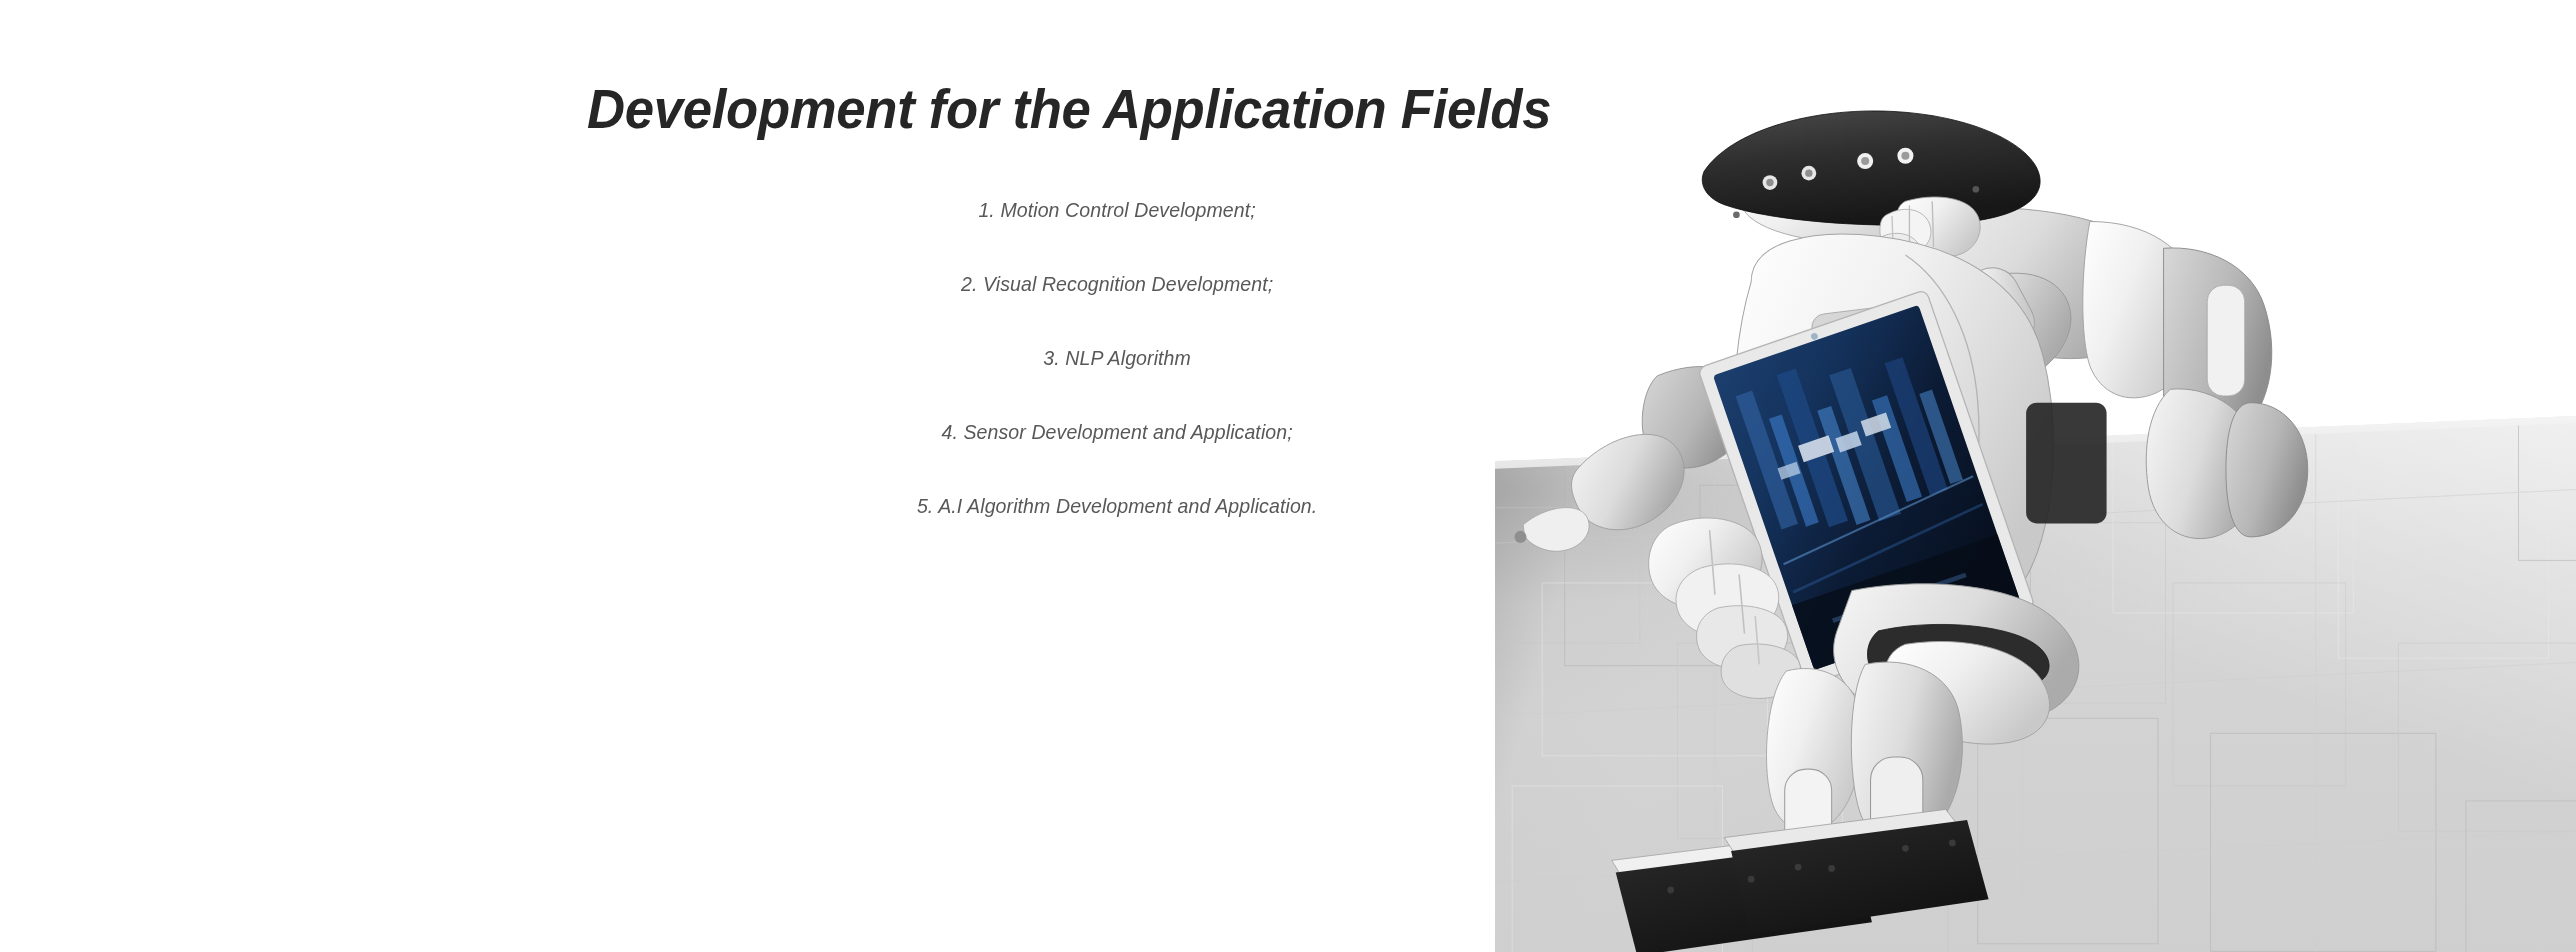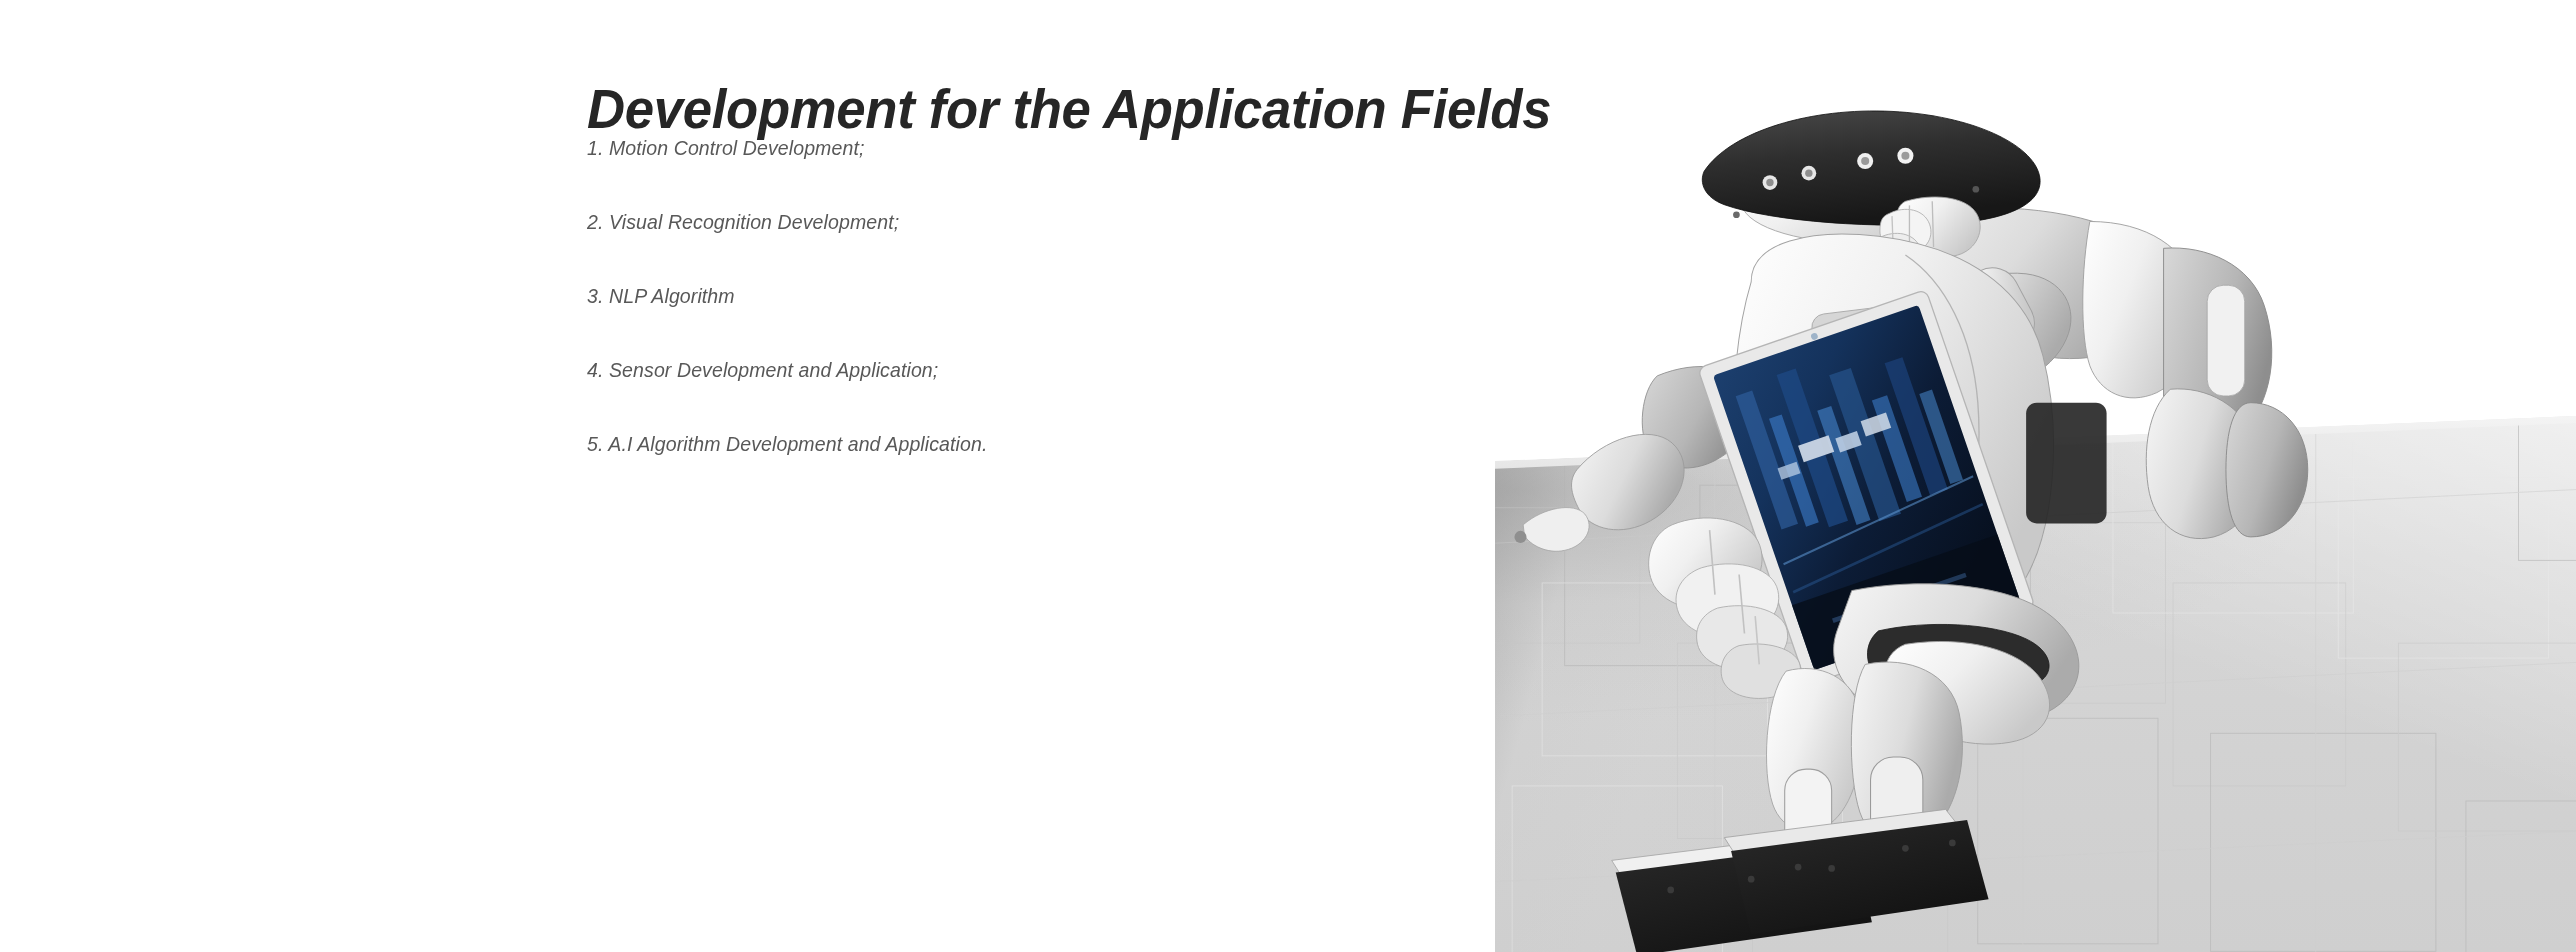--- a/index.html
+++ b/index.html
@@ -37,21 +37,23 @@
     line-height:1.0;
     font-weight:700;
     color:#262626;
     letter-spacing:-0.3px;
     transform:scaleX(0.94);
     transform-origin:left center;
     white-space:nowrap;
   }
 
   .bullet-list {
+    margin-top:62px;
     list-style:none;
+    text-align:center;
   }
 
   .bullet-item {
     font-family:"Liberation Sans", sans-serif;
     font-size:21px;
     line-height:1.0;
     color:#585858;
     height:74px;
     transform:scaleX(0.93);
     transform-origin:left center;

